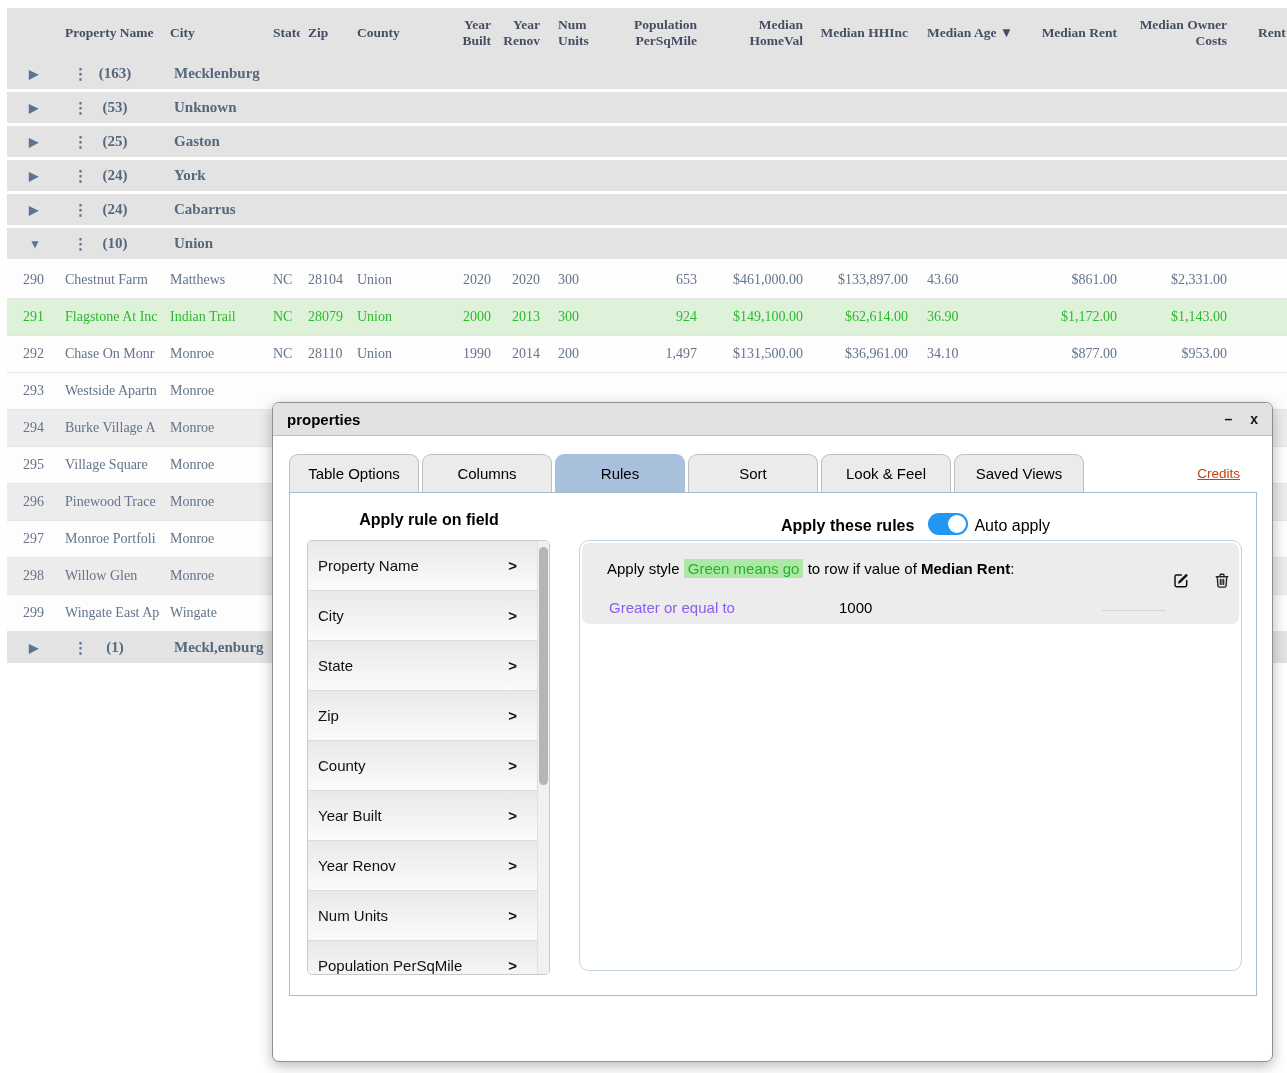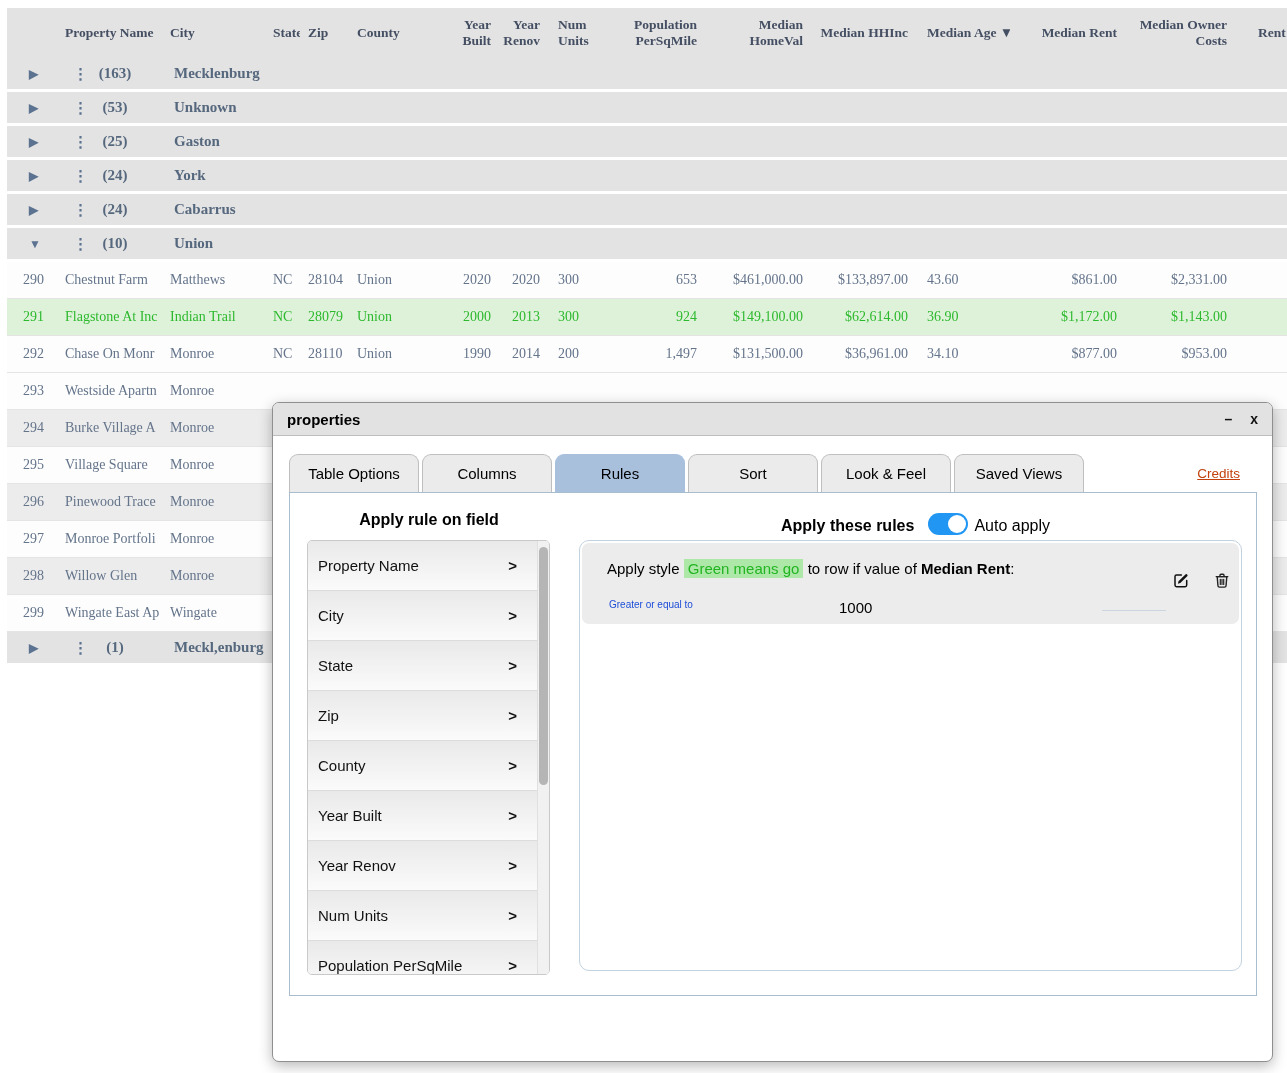--- a/index.html
+++ b/index.html
@@ -127,21 +127,21 @@
     position:absolute; left:289px; top:47px; width:663px; height:431px;
     border:1px solid #c3d2e0; border-radius:10px; background:#fff;
   }
   .rule-block {
     position:absolute; left:2px; top:2px; width:657px; height:81px;
     background:#ececec; border-radius:7px;
   }
   .rule-line1 { position:absolute; left:25px; top:17px; font-size:15px; color:#000; }
   .rule-chip { background:#aee8a8; color:#22b422; padding:1px 4px; }
   .rule-field { font-weight:bold; }
-  .rule-line2 { position:absolute; left:27px; top:56px; font-size:10px; color:#1d4ed8; }
+  .rule-line2 { position:absolute; left:27px; top:56px; font-size:15px; color:#8b5cf6; }
   .rule-value { position:absolute; left:257px; top:56px; font-size:15px; color:#000; }
   .rule-underline {
     position:absolute; left:520px; top:67px; width:64px;
     border-bottom:1px solid #ccd6e0;
   }
   .icon-btn { position:absolute; top:27px; width:20px; height:20px; }
   .icon-edit  { left:589px; }
   .icon-trash { left:630px; }
 
   .dlg-buttons { position:absolute; left:20px; right:12px; bottom:19px; height:30px; }

